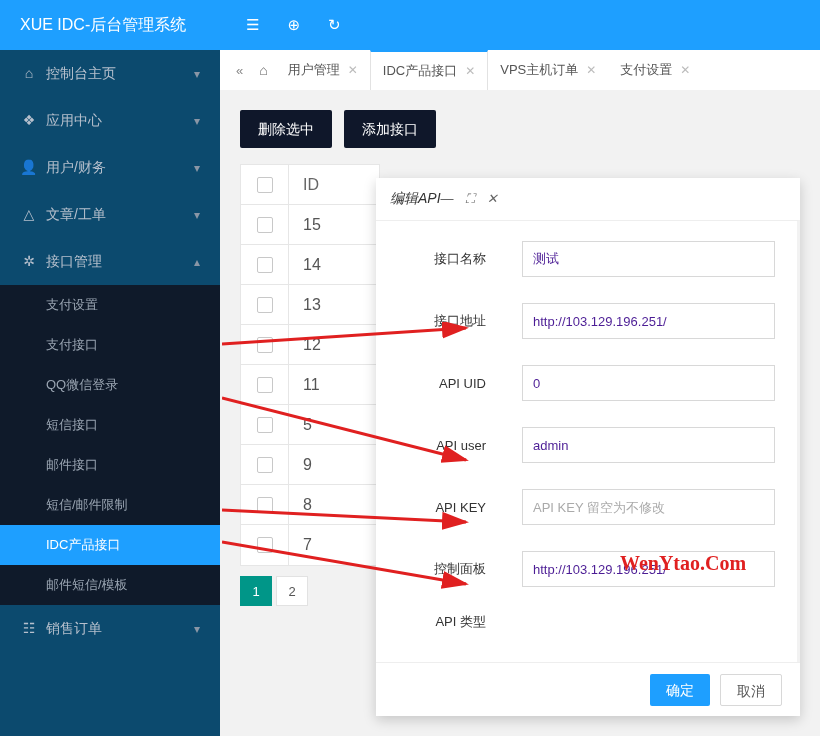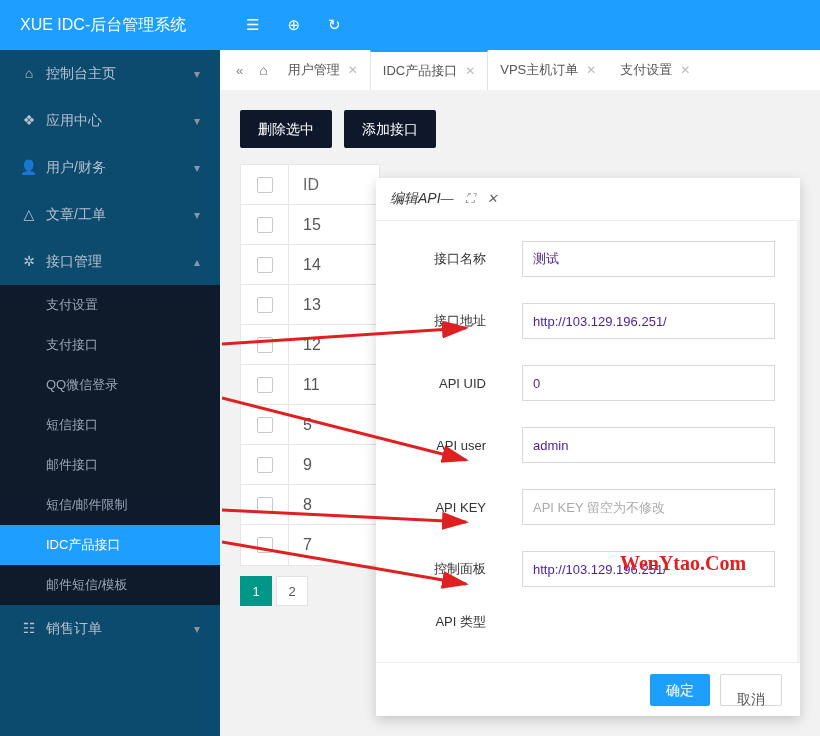--- a/index.html
+++ b/index.html
@@ -266,17 +266,17 @@
     <div class="row">
         <div class="lbl">控制面板</div>
         <input class="inp" value="http://103.129.196.251/" style="">
       </div>
     <div class="row">
         <div class="lbl">API 类型</div>
     </div>
   </div>
   <div class="modal-foot">
     <button class="btn btn-blue" style="height:32px;line-height:32px;padding:0 16px;">确定</button>
-    <button class="btn btn-plain" style="height:32px;line-height:32px;padding:8px 16px;">取消</button>
+    <button class="btn btn-plain" style="height:32px;line-height:32px;padding:0 16px;">取消</button>
   </div>
 </div>
 
 <div class="watermark">WenYtao.Com</div>
 
 </body></html>

